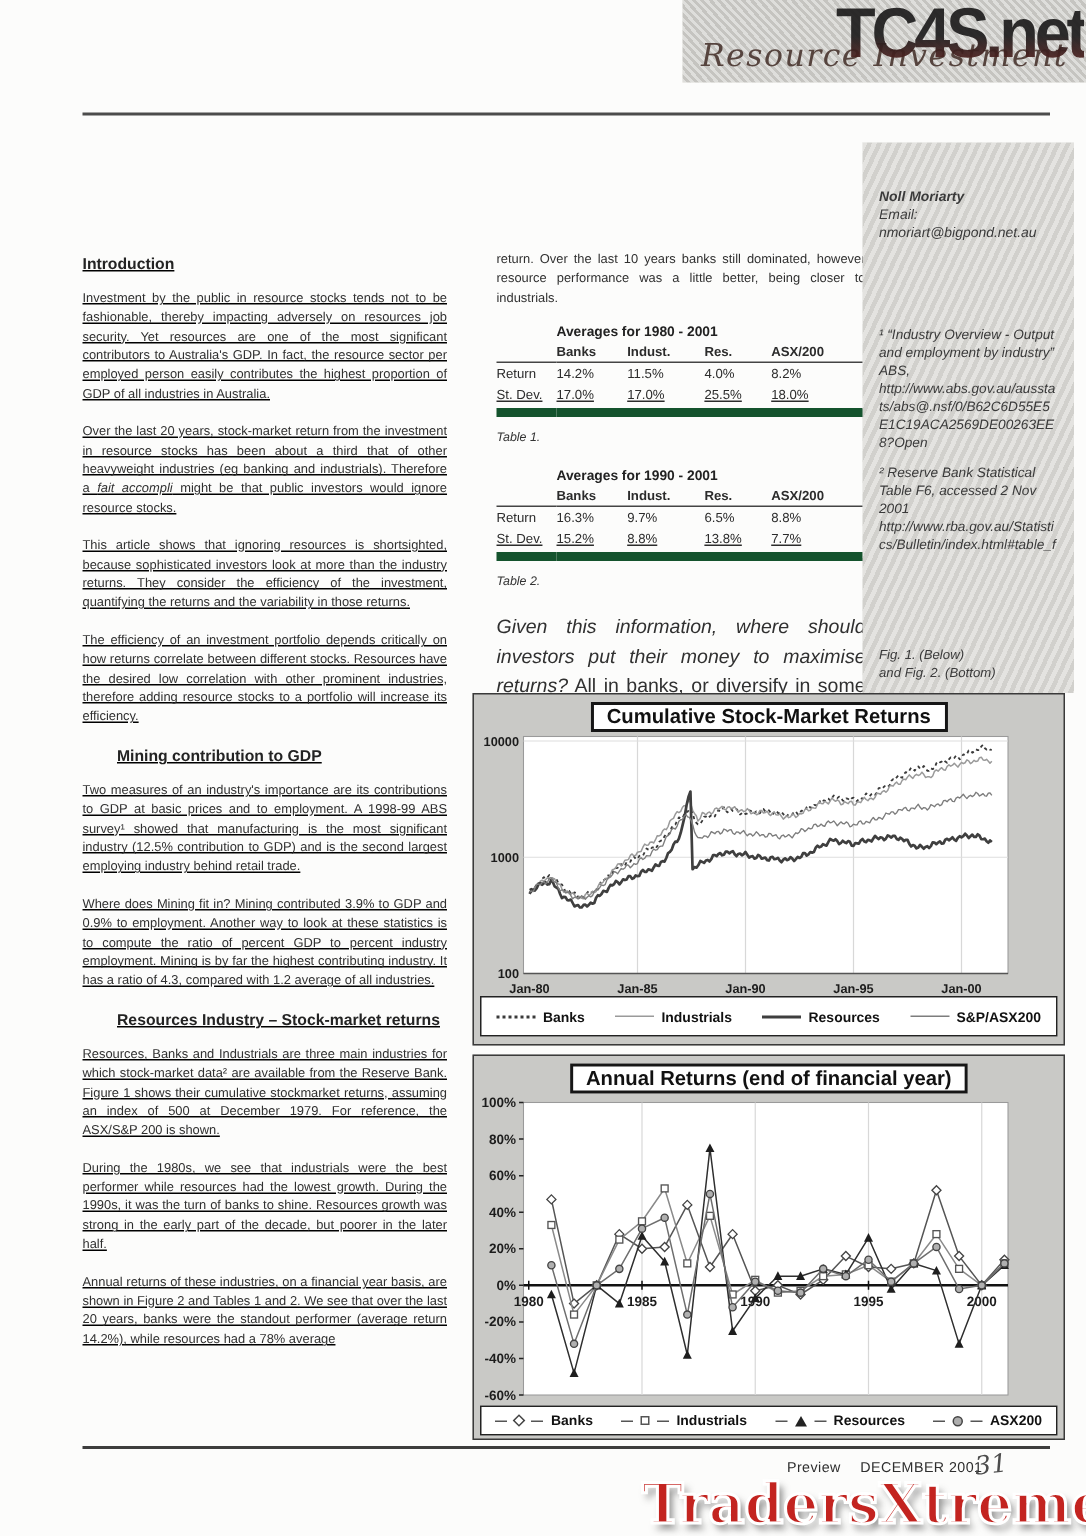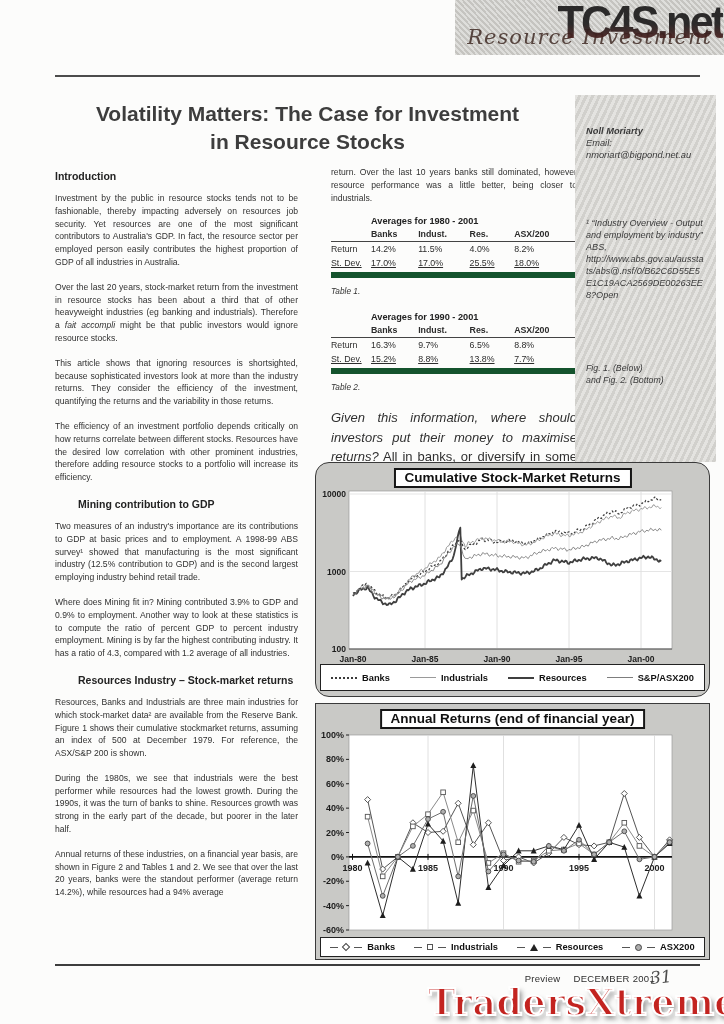--- a/index.html
+++ b/index.html
@@ -18,21 +18,21 @@
     font-size:47px; font-weight:900; letter-spacing:-3px; line-height:1;
     background:linear-gradient(#1f1e1e 55%, #5e2320); -webkit-background-clip:text; background-clip:text;
     color:transparent; opacity:.93; transform:scaleX(.92); transform-origin:right; white-space:nowrap; }
   .rule-top { position:absolute; left:55px; top:75px; width:645px; height:2px; background:#4c4c4c; }
 
   
   .article-title { position:absolute; left:50px; top:100px; width:515px; text-align:center;
     font-size:21px; line-height:1.35; font-weight:600; color:#3d3d3d; }
 
   
-  .col-left  { position:absolute; left:55px;  top:166px; width:243px; }
+  .col-left  { position:absolute; left:55px;  top:166px; width:243px;text-decoration:underline; }
   .col-mid   { position:absolute; left:331px; top:166px; width:246px; }
   .col-left p, .col-mid p.body-p { font-size:8.6px; line-height:1.49; color:#303030; text-align:justify; margin-bottom:12px; }
   h2.sec { font-size:10.5px; font-weight:bold; color:#232323; margin:4px 0 10px; }
   h2.sec.later { margin-top:14px;padding-left:23px; }
 
   
   .tbl-block { margin-top:6px; }
   .tbl-title { font-weight:bold; font-size:9.2px; color:#222; padding-left:40px; margin-bottom:2px; }
   table.stats { width:100%; border-collapse:collapse; font-size:8.8px; color:#2c2c2c; }
   table.stats th { text-align:left; font-weight:bold; border-bottom:1px solid #444; padding:1px 0 2px; }
@@ -50,21 +50,21 @@
     padding:30px 11px 0; font-size:9.3px; font-style:italic; color:#3a3a3a; line-height:1.3; }
   .sb-author { font-weight:bold; }
   .sb-email  { overflow-wrap:anywhere; }
   .sb-note   { margin-top:0; font-size:9.1px; line-height:1.32; overflow-wrap:anywhere; }
   .sb-note1  { margin-top:56px; }
   .sb-note2  { margin-top:8px; }
   .sb-figcap { margin-top:62px; font-size:8.8px; }
 
   
   .figure { position:absolute; left:315px; width:395px; background:#c9c9c6; border:1px solid #3a3a3a; }
-  #fig1 { top:462px; height:235px;border-radius:14px; }
+  #fig1 { top:462px; height:235px; }
   #fig2 { top:703px; height:257px; }
   .fig-title { position:absolute; top:5px; left:50%; transform:translateX(-50%);
     background:#fff; border:2px solid #161616; padding:0 9px 1px; font-weight:bold;
     font-size:13.5px; color:#111; white-space:nowrap; z-index:2; }
   .figure svg { position:absolute; left:0; top:0; }
   .legend-strip { position:absolute; left:4px; right:4px; background:#fff; border:1px solid #222;
     display:flex; align-items:center; justify-content:space-around; z-index:2; }
   #fig1 .legend-strip { top:201px; height:27px; }
   #fig2 .legend-strip { top:233px; height:20px; }
   .lg-item { display:flex; align-items:center; gap:5px; font-size:9.3px; font-weight:bold; color:#111; }
@@ -99,38 +99,34 @@
 <body>
 
 <div class="page">
 
   <div class="logo-box">
     <div class="masthead-script">Resource Investment</div>
     <div class="wm-top">TC4S.net</div>
   </div>
   <div class="rule-top"></div>
 
-  <div class="article-title">
-    <div>Volatility Matters: The Case for Investment</div>
-    <div>in Resource Stocks</div>
-  </div>
 
   <div class="col-left">
     <h2 class="sec">Introduction</h2>
     <p>Investment by the public in resource stocks tends not to be fashionable, thereby impacting adversely on resources job security. Yet resources are one of the most significant contributors to Australia's GDP. In fact, the resource sector per employed person easily contributes the highest proportion of GDP of all industries in Australia.</p>
     <p><span>Over the last 20 years, stock-market return from the investment in resource stocks has been about a third that of other heavyweight industries (eg banking and industrials). Therefore a </span><i>fait accompli</i><span> might be that public investors would ignore resource stocks.</span></p>
     <p>This article shows that ignoring resources is shortsighted, because sophisticated investors look at more than the industry returns. They consider the efficiency of the investment, quantifying the returns and the variability in those returns.</p>
     <p>The efficiency of an investment portfolio depends critically on how returns correlate between different stocks. Resources have the desired low correlation with other prominent industries, therefore adding resource stocks to a portfolio will increase its efficiency.</p>
     <h2 class="sec later">Mining contribution to GDP</h2>
     <p>Two measures of an industry's importance are its contributions to GDP at basic prices and to employment. A 1998-99 ABS survey¹ showed that manufacturing is the most significant industry (12.5% contribution to GDP) and is the second largest employing industry behind retail trade.</p>
     <p>Where does Mining fit in? Mining contributed 3.9% to GDP and 0.9% to employment. Another way to look at these statistics is to compute the ratio of percent GDP to percent industry employment. Mining is by far the highest contributing industry. It has a ratio of 4.3, compared with 1.2 average of all industries.</p>
     <h2 class="sec later">Resources Industry – Stock-market returns</h2>
     <p>Resources, Banks and Industrials are three main industries for which stock-market data² are available from the Reserve Bank. Figure 1 shows their cumulative stockmarket returns, assuming an index of 500 at December 1979. For reference, the ASX/S&amp;P 200 is shown.</p>
     <p>During the 1980s, we see that industrials were the best performer while resources had the lowest growth. During the 1990s, it was the turn of banks to shine. Resources growth was strong in the early part of the decade, but poorer in the later half.</p>
-    <p>Annual returns of these industries, on a financial year basis, are shown in Figure 2 and Tables 1 and 2. We see that over the last 20 years, banks were the standout performer (average return 14.2%), while resources had a 94% average</p>
+    <p>Annual returns of these industries, on a financial year basis, are shown in Figure 2 and Tables 1 and 2. We see that over the last 20 years, banks were the standout performer (average return 14.2%), while resources had a 78% average</p>
   </div>
 
   <div class="col-mid">
     <p class="body-p">return. Over the last 10 years banks still dominated, however resource performance was a little better, being closer to industrials.</p>
 
     <div class="tbl-block">
       <div class="tbl-title">Averages for 1980 - 2001</div>
       <table class="stats">
         <thead>
           <tr>
@@ -194,20 +190,21 @@
     </div>
 
     <p class="question"><span class="it">Given this information, where should investors put their money to maximise returns?</span><span> All in banks, or diversify in some proportion among these sectors?</span></p>
   </div>
 
   <div class="sidebar">
     <div class="sb-author">Noll Moriarty</div>
     <div>Email:</div>
     <div class="sb-email">nmoriart@bigpond.net.au</div>
     <div class="sb-note sb-note1">¹ “Industry Overview - Output and employment by industry” ABS, http://www.abs.gov.au/ausstats/abs@.nsf/0/B62C6D55E5E1C19ACA2569DE00263EE8?Open</div>
+    <div class="sb-note sb-note2">² Reserve Bank Statistical Table F6, accessed 2 Nov 2001 http://www.rba.gov.au/Statistics/Bulletin/index.html#table_f</div>
     <div class="sb-figcap">
       <div>Fig. 1. (Below)</div>
       <div>and Fig. 2. (Bottom)</div>
     </div>
   </div>
 
   <div class="figure" id="fig1">
     <div class="fig-title">Cumulative Stock-Market Returns</div>
     <svg id="chart1-svg" width="395" height="235">
         <rect x="33" y="28" width="323" height="158" fill="#ffffff" stroke="#9a9a9a" stroke-width="0.7"></rect>

